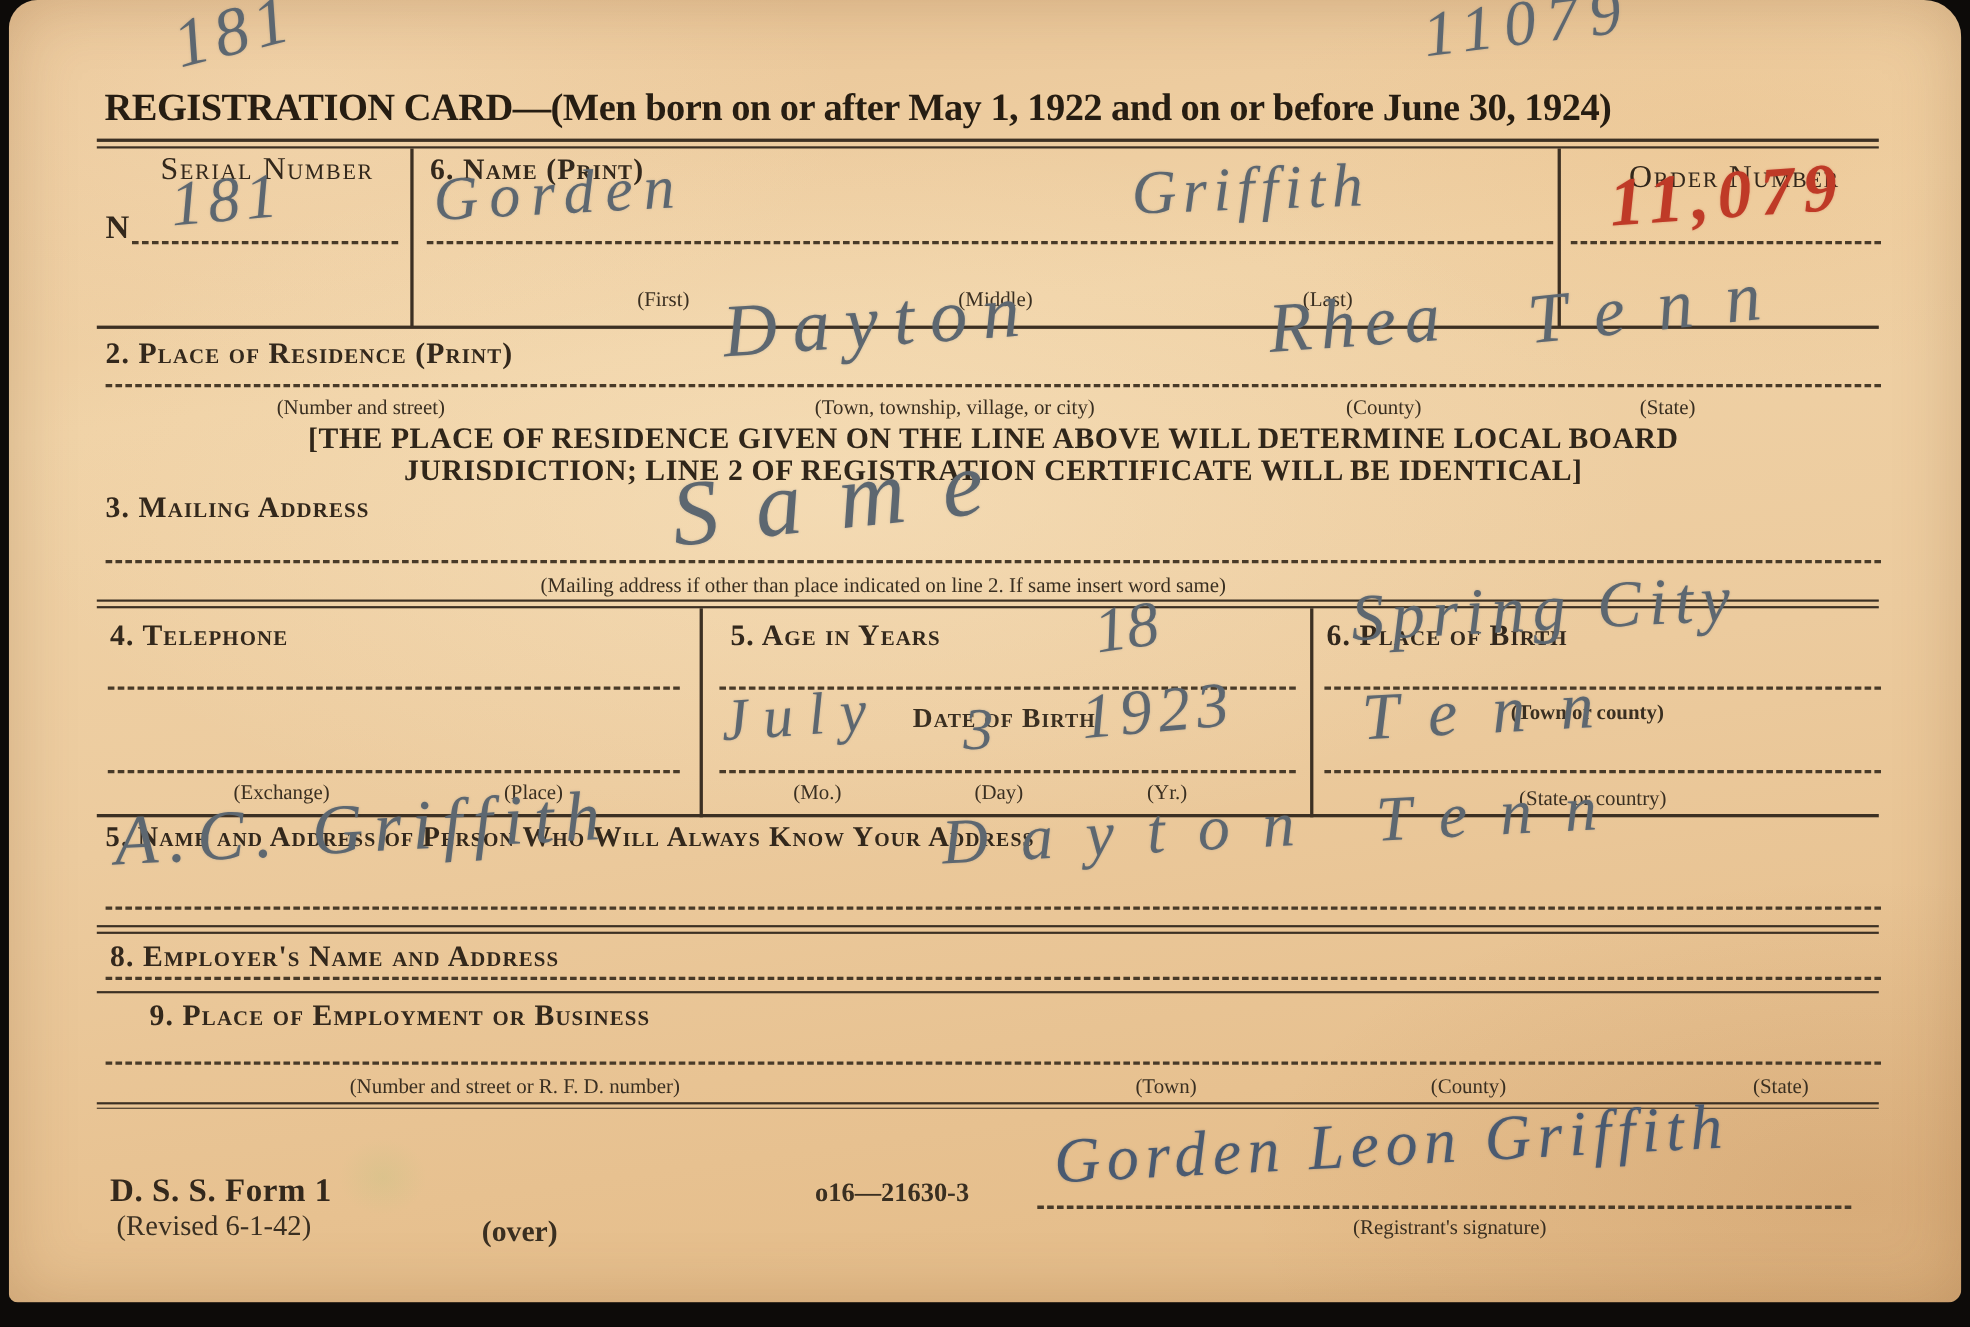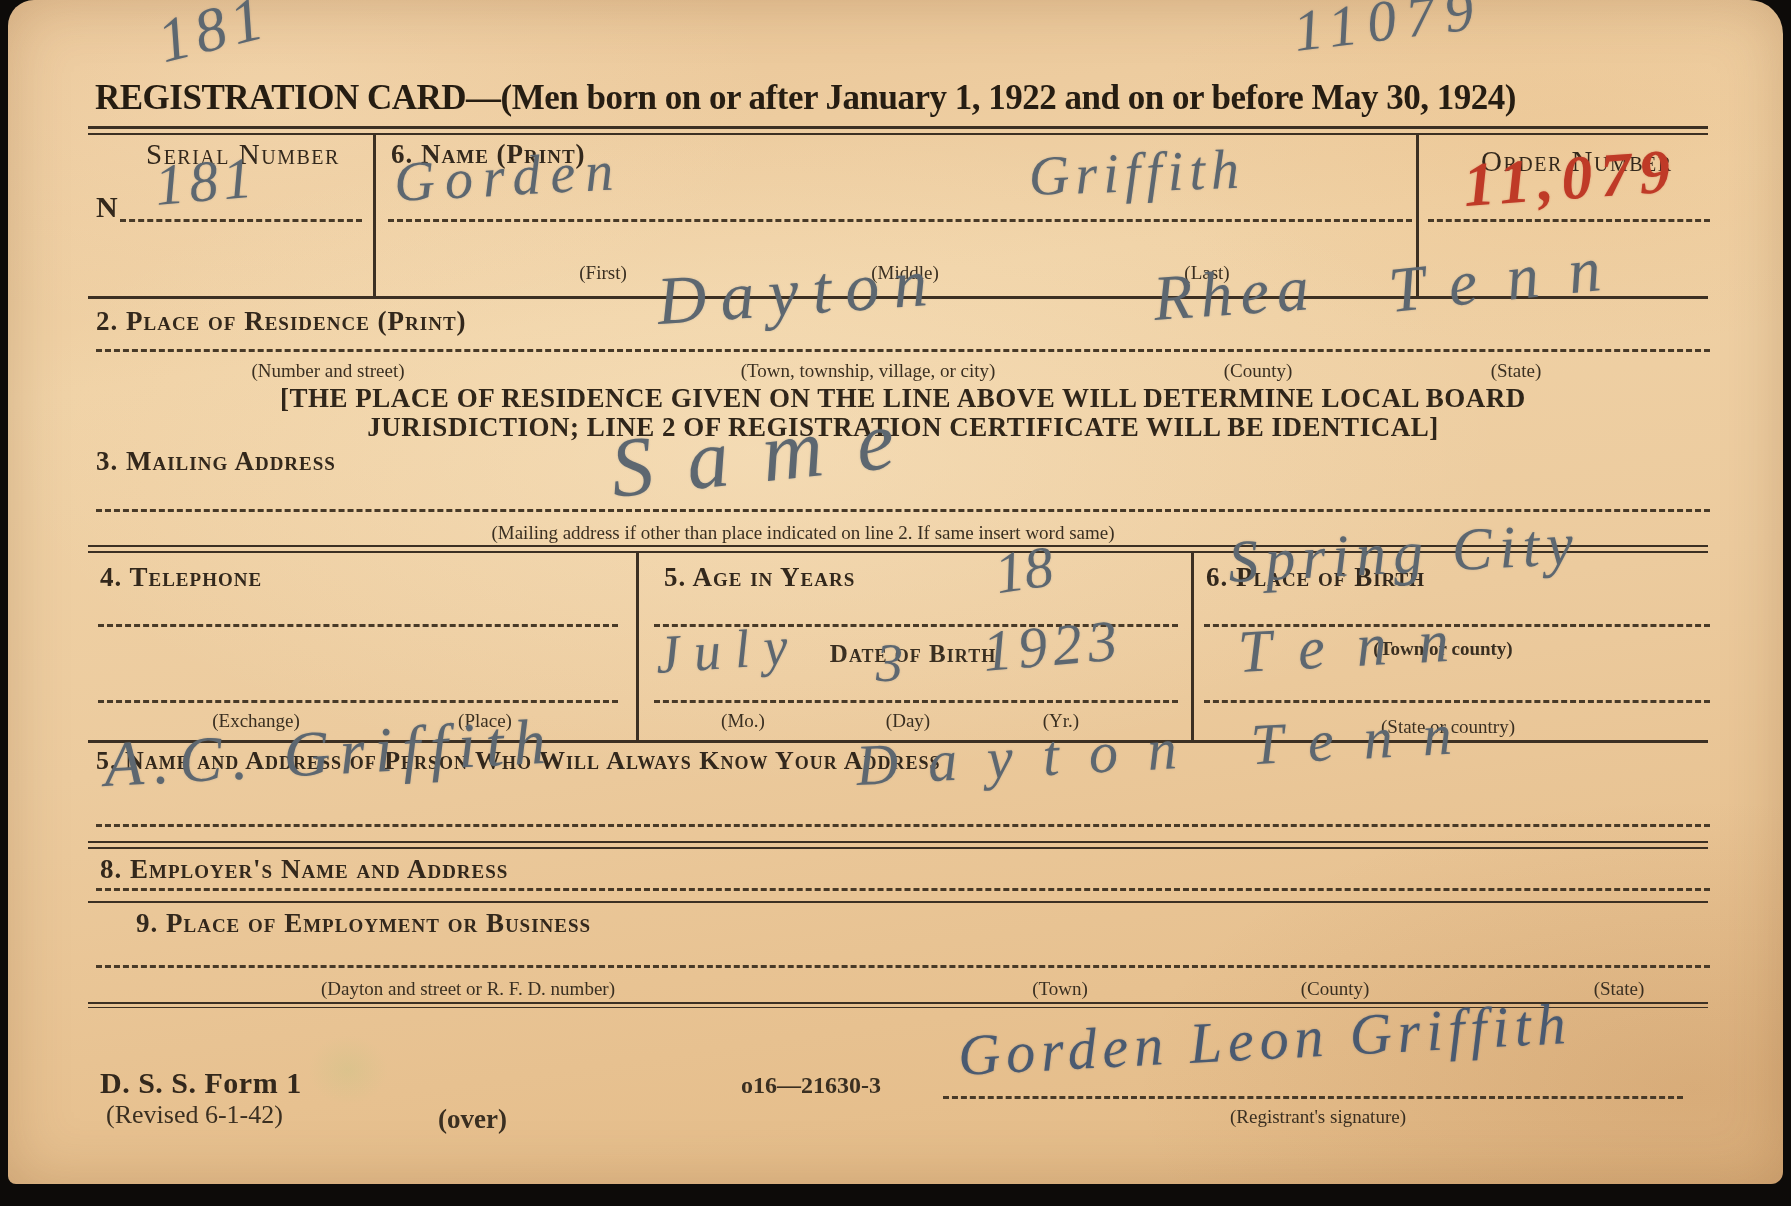--- a/index.html
+++ b/index.html
@@ -36,21 +36,21 @@
 </style>
 </head>
 <body>
 
 <div class="stage">
   <div class="card">
 
     <div class="hw" style="left:160px;top:6px;font-size:62px;transform:rotate(-14deg);letter-spacing:6px;">181</div>
     <div class="hw" style="left:1290px;top:-2px;font-size:58px;transform:rotate(-7deg);letter-spacing:10px;">11079</div>
 
-    <div class="ink title" style="left:87px;top:78px;">REGISTRATION CARD—(Men born on or after January 1, 1922 and on or before May 30, 1924)</div>
+    <div class="ink title" style="left:87px;top:78px;">REGISTRATION CARD—(Men born on or after May 1, 1922 and on or before June 30, 1924)</div>
     <div class="rule" style="left:80px;top:126px;width:1620px;height:3px;"></div>
     <div class="rule" style="left:80px;top:133px;width:1620px;height:1.5px;"></div>
 
     <div class="ink big-head" style="left:90px;top:138px;">Serial Number</div>
     <div class="vline" style="left:365px;top:135px;height:162px;"></div>
     <div class="ink heading" style="left:383px;top:139px;">6. Name (Print)</div>
     <div class="vline" style="left:1408px;top:135px;height:162px;"></div>
     <div class="ink big-head" style="left:1425px;top:145px;">Order Number</div>
 
     <div class="ink" style="left:88px;top:190px;font-size:30px;font-weight:700;">N</div>
@@ -125,21 +125,21 @@
     <div class="dash" style="left:88px;top:824px;width:1614px;"></div>
     <div class="rule" style="left:80px;top:841px;width:1620px;height:2px;"></div>
     <div class="rule" style="left:80px;top:847px;width:1620px;height:1.5px;"></div>
 
     <div class="ink heading" style="left:92px;top:854px;">8. Employer's Name and Address</div>
     <div class="dash" style="left:88px;top:888px;width:1614px;"></div>
     <div class="rule" style="left:80px;top:901px;width:1620px;height:2px;"></div>
 
     <div class="ink heading" style="left:92px;top:908px;margin-left:36px;">9. Place of Employment or Business</div>
     <div class="dash" style="left:88px;top:965px;width:1614px;"></div>
-    <div class="ink sub" style="left:460px;top:978px;">(Dayton and street or R. F. D. number)</div>
+    <div class="ink sub" style="left:460px;top:978px;">(Number and street or R. F. D. number)</div>
     <div class="ink sub" style="left:1052px;top:978px;">(Town)</div>
     <div class="ink sub" style="left:1327px;top:978px;">(County)</div>
     <div class="ink sub" style="left:1611px;top:978px;">(State)</div>
     <div class="rule" style="left:80px;top:1002px;width:1620px;height:2px;"></div>
     <div class="rule" style="left:80px;top:1007px;width:1620px;height:1px;"></div>
 
 
     <div class="stain"></div>
     <div class="ink formname" style="left:92px;top:1066px;">D. S. S. Form 1</div>
     <div class="ink subl" style="left:98px;top:1100px;font-size:26px;">(Revised 6-1-42)</div>

